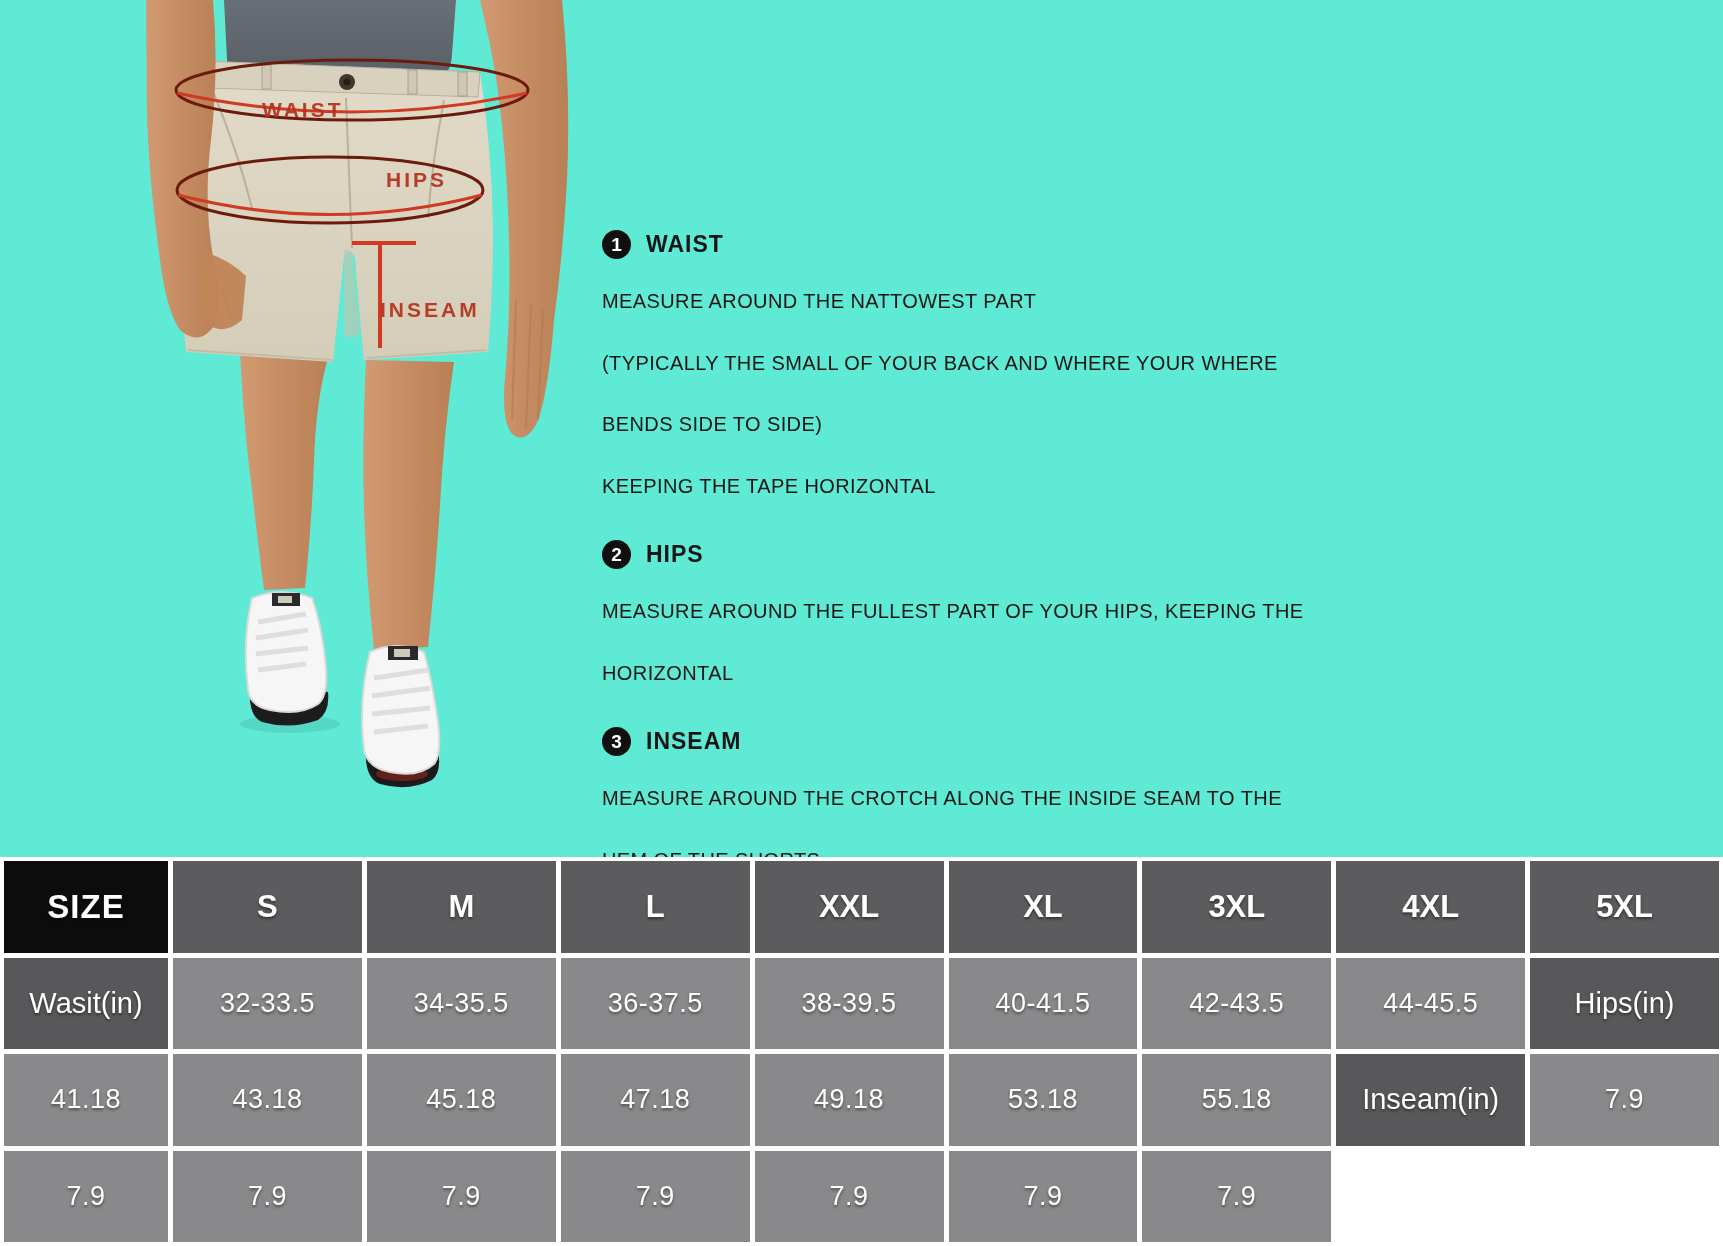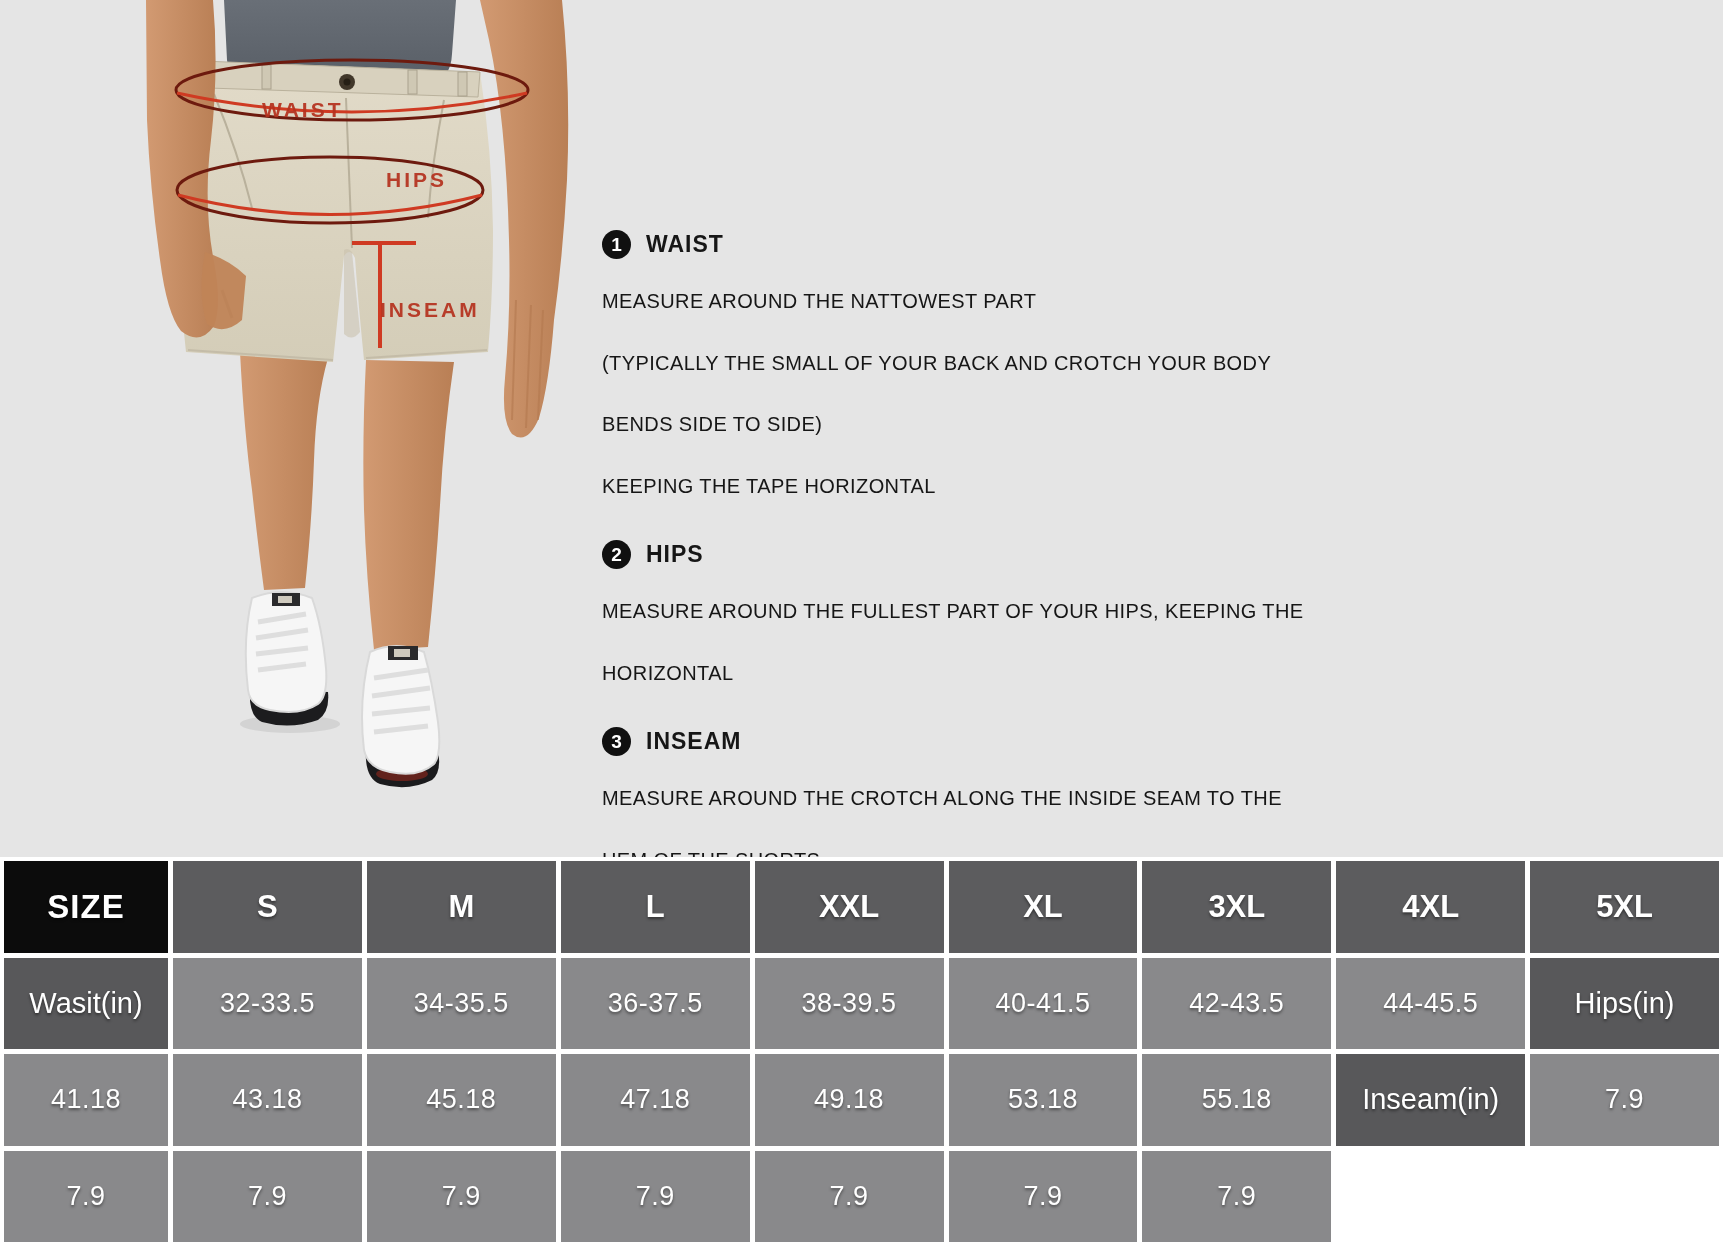--- a/index.html
+++ b/index.html
@@ -1,17 +1,17 @@
 <!DOCTYPE html>
 <html><head>
 <meta charset="utf-8">
 <style>
   html,body{margin:0;padding:0;background:#ffffff;}
   .canvas{
-    position:relative;width:1723px;height:1246px;background:#e5e5e5;overflow:hidden;
+    position:relative;width:1723px;height:1246px;background:#5eead4;overflow:hidden;
     font-family:"Liberation Sans",sans-serif;
   }
 
   
   .photo{position:absolute;left:0;top:0;width:590px;height:790px;}
   .photo svg{position:absolute;left:0;top:0;}
   .fig-label{
     position:absolute;color:#b5321f;font-weight:700;letter-spacing:3px;
     font-size:21px;opacity:.93;user-select:none;
   }
@@ -142,21 +142,21 @@
   </div>
 
   <div class="instructions">
 
     <section>
       <div class="step-head">
         <span class="num-badge">1</span>
         <span class="step-title">WAIST</span>
       </div>
       <div class="line">MEASURE AROUND THE NATTOWEST PART</div>
-      <div class="line">(TYPICALLY THE SMALL OF YOUR BACK AND CROTCH YOUR BODY</div>
+      <div class="line">(TYPICALLY THE SMALL OF YOUR BACK AND WHERE YOUR WHERE</div>
       <div class="line">BENDS SIDE TO SIDE)</div>
       <div class="line">KEEPING THE TAPE HORIZONTAL</div>
     </section>
 
     <section>
       <div class="step-head">
         <span class="num-badge">2</span>
         <span class="step-title">HIPS</span>
       </div>
       <div class="line">MEASURE AROUND THE FULLEST PART OF YOUR HIPS, KEEPING THE</div>

